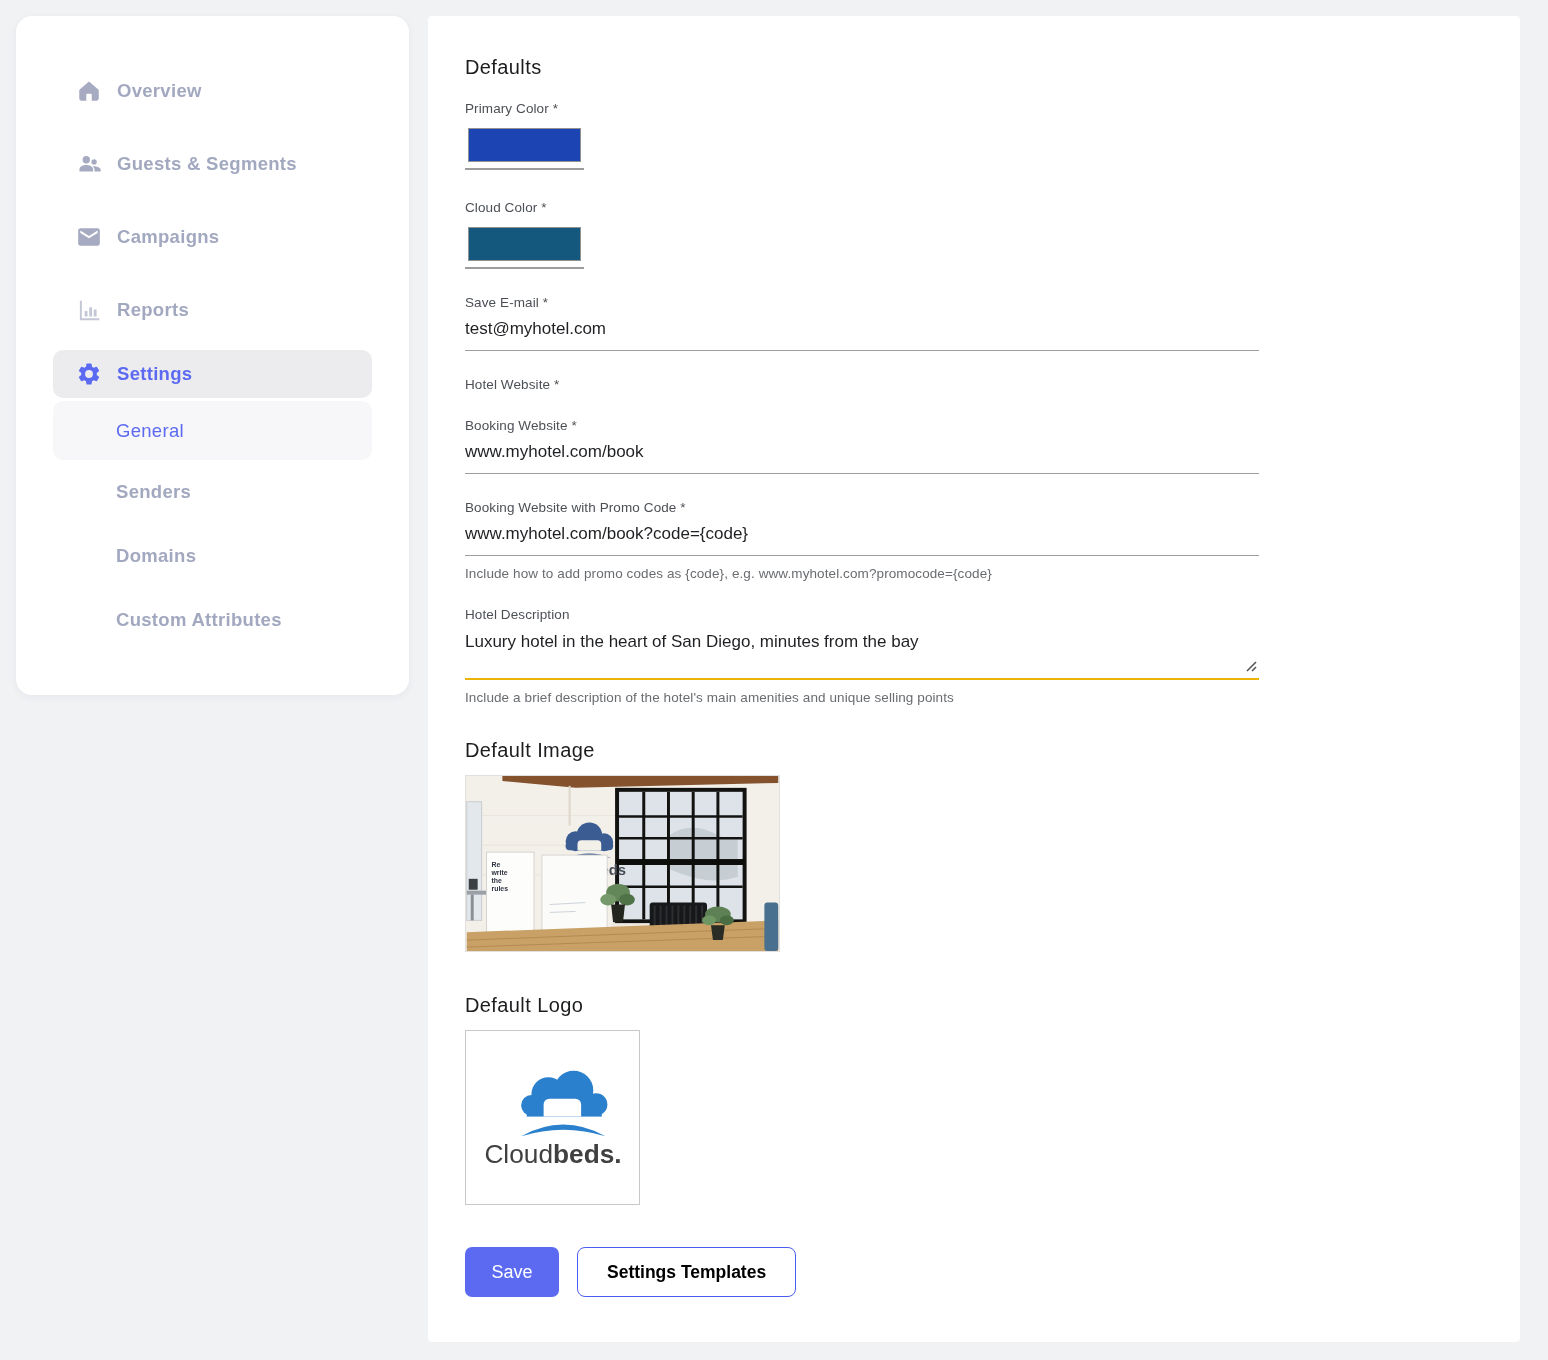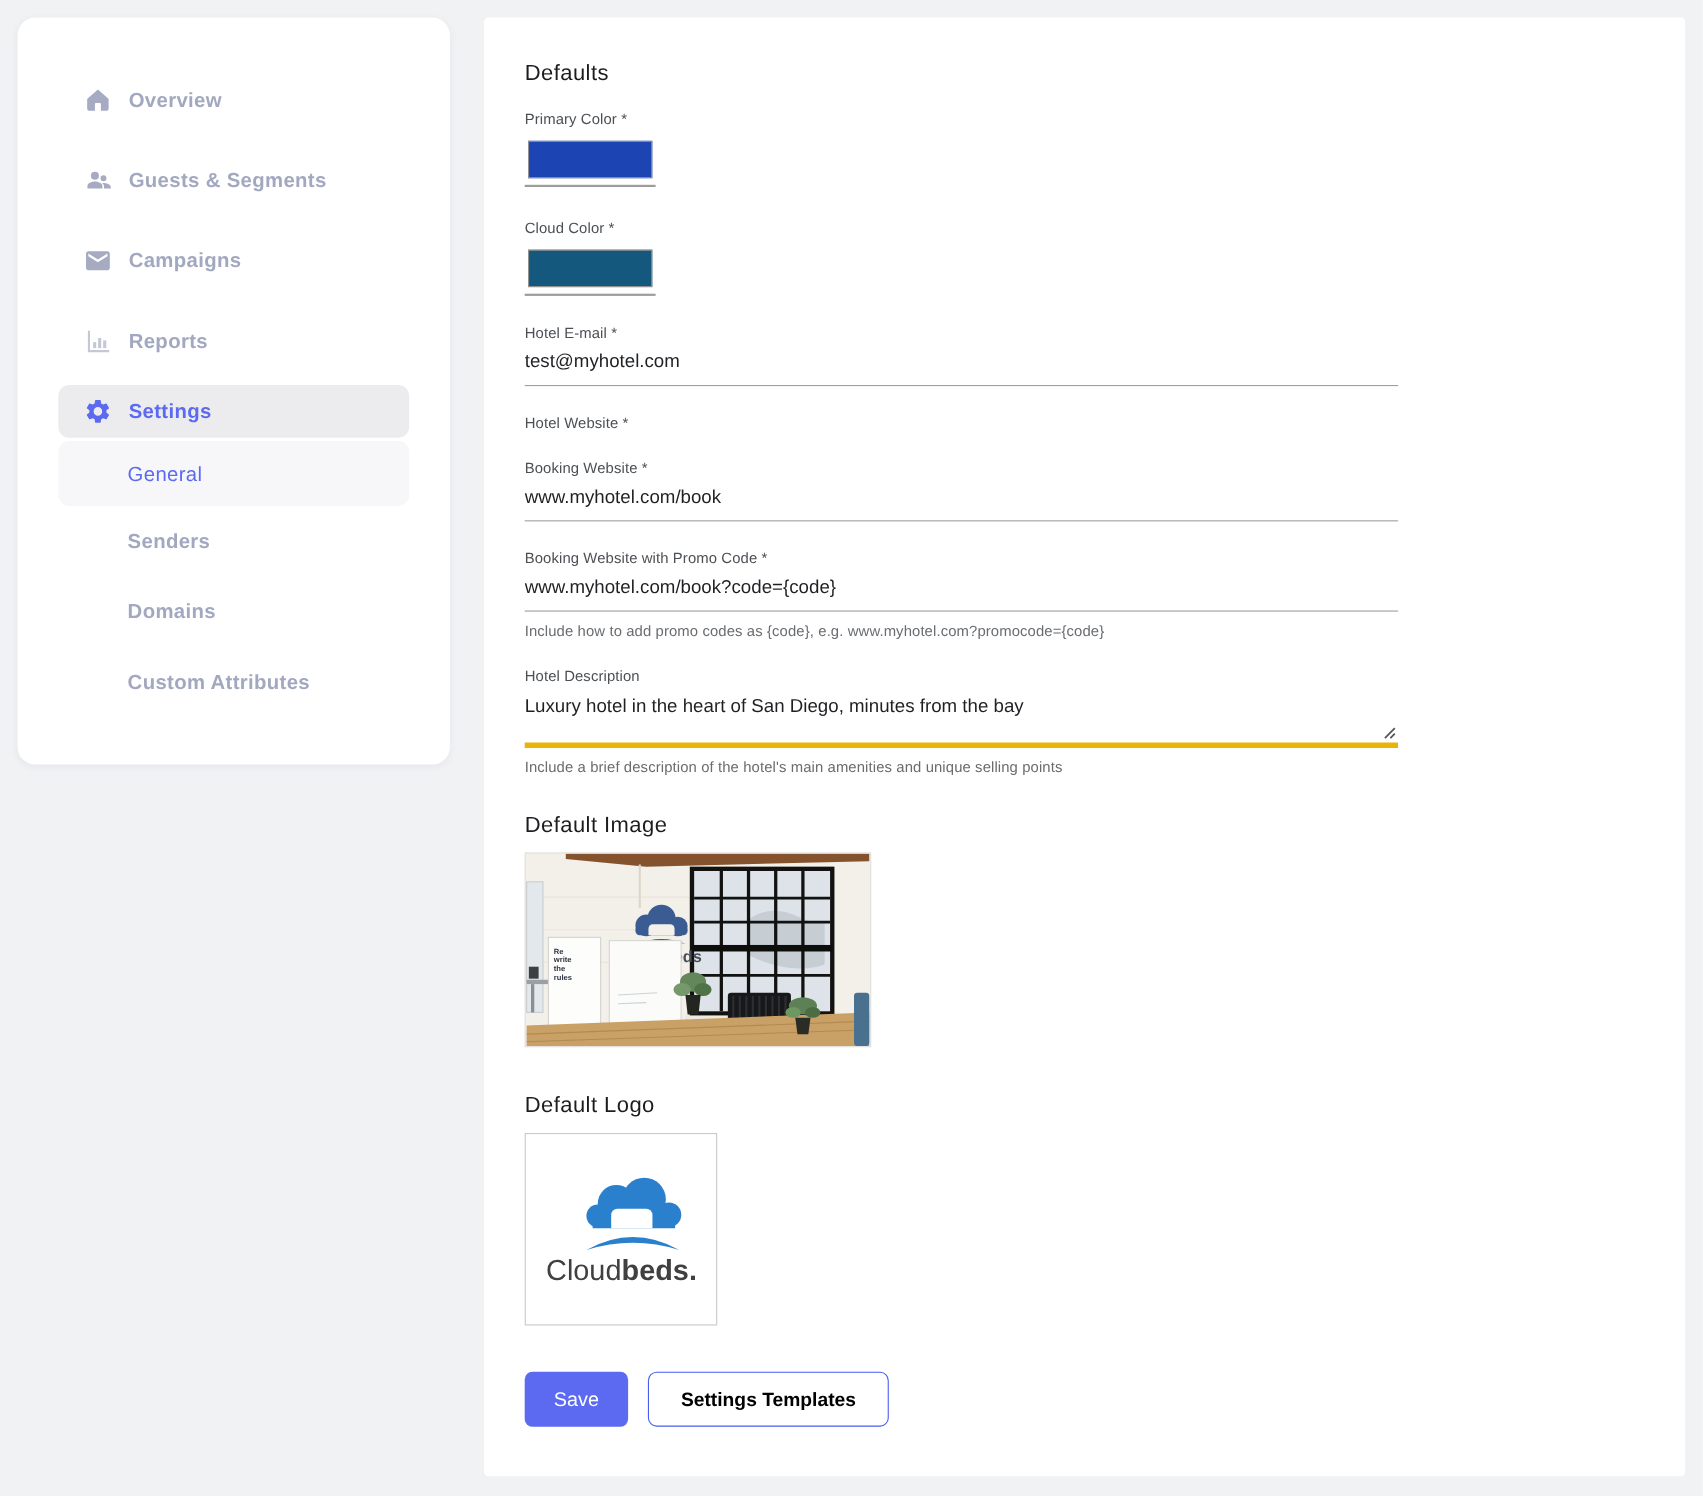--- a/index.html
+++ b/index.html
@@ -38,41 +38,41 @@
     display:flex;align-items:center;padding-left:63px;
     color:var(--accent);font-size:18.5px;font-weight:500;letter-spacing:.3px;cursor:pointer;
   }
   .sub-item{
     height:64px;display:flex;align-items:center;padding-left:100px;
     color:#a2a8bf;font-size:18.5px;font-weight:600;letter-spacing:.3px;cursor:pointer;
   }
 
   
   .main{
-    position:absolute;left:440px;top:16px;width:1092px;height:1326px;
+    position:absolute;left:428px;top:16px;width:1092px;height:1326px;
     background:#fff;border-radius:4px;
     padding:40px 0 0 37px;
   }
   .page-title{font-size:20px;font-weight:500;color:#1c1d1f;letter-spacing:.4px;margin:0 0 22px 0;}
   .form{width:794px;}
   .field-label{font-size:13.5px;color:#4c5055;margin-top:26px;letter-spacing:.1px;}
   .swatch-wrap{width:119px;border-bottom:2px solid #9c9c9c;padding:12px 0 6px 0;}
   .swatch{width:113px;height:34px;margin-left:3px;border:1px solid #8f9193;cursor:pointer;}
   .text-input{
     display:block;width:794px;border:none;outline:none;background:transparent;
     border-bottom:1px solid #9e9e9e;
     font-family:inherit;font-size:17px;color:#1f2023;
     padding:9px 0 11px 0;
   }
   .helper{font-size:13.5px;color:#696c70;margin-top:10px;letter-spacing:.1px;}
   .ta-wrap{position:relative;width:794px;}
   .textarea{
     display:block;width:794px;height:58px;resize:none;overflow:hidden;
     border:none;outline:none;background:transparent;
-    border-bottom:5px solid #eab308;
+    border-bottom:2px solid #eab308;
     font-family:inherit;font-size:17px;color:#1f2023;
     padding:9px 0 0 0;line-height:1.35;
   }
   .resize-ic{position:absolute;right:2px;bottom:8px;width:13px;height:13px;pointer-events:none;}
   .section-heading{font-size:20px;font-weight:500;color:#1c1d1f;letter-spacing:.4px;margin:34px 0 0 0;}
   .img-frame{
     width:315px;height:177px;margin-top:13px;border:1px solid #e2e0dd;
     overflow:hidden;background:#f3efe9;
   }
   .logo-frame{
@@ -159,21 +159,21 @@
     <div class="field-label" style="margin-top:0;">Primary Color *</div>
     <div class="swatch-wrap">
       <div class="swatch" style="background: rgb(28, 68, 178);"></div>
     </div>
 
     <div class="field-label" style="margin-top:30px;">Cloud Color *</div>
     <div class="swatch-wrap">
       <div class="swatch" style="background: rgb(20, 88, 126);"></div>
     </div>
 
-    <div class="field-label">Hotel E-mail *</div>
+    <div class="field-label">Save E-mail *</div>
     <input class="text-input" type="text" value="test@myhotel.com" style="">
 
     <div class="field-label">Hotel Website *</div>
 
     <div class="field-label">Booking Website *</div>
     <input class="text-input" type="text" value="www.myhotel.com/book" style="">
 
     <div class="field-label">Booking Website with Promo Code *</div>
     <input class="text-input" type="text" value="www.myhotel.com/book?code={code}" style="">
     <div class="helper">Include how to add promo codes as {code}, e.g. www.myhotel.com?promocode={code}</div>

